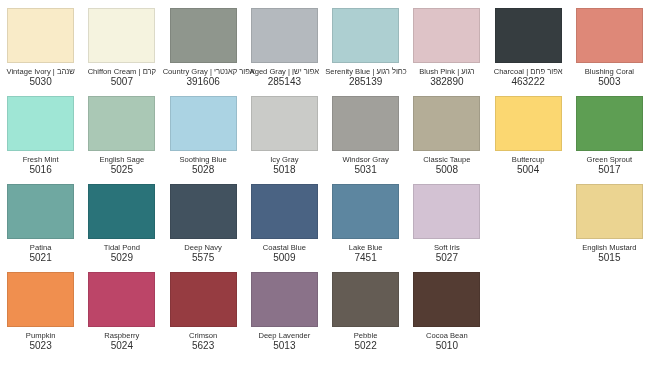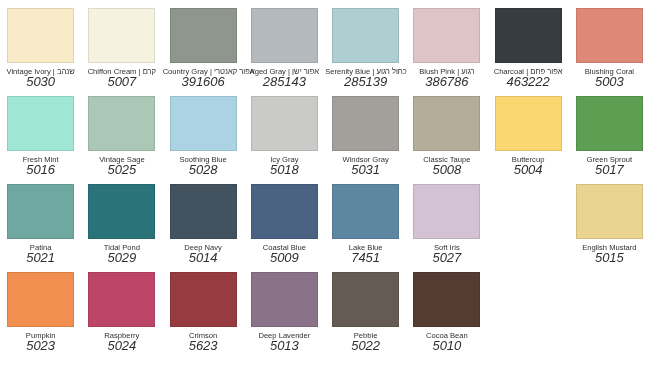--- a/index.html
+++ b/index.html
@@ -42,25 +42,24 @@
     margin-top: 4px;
     font-size: 7.6px;
     line-height: 9.6px;
     text-align: center;
     color: #2f2f2f;
     width: 81px;
     white-space: nowrap;
     overflow: visible;
   }
   .swatch-code {
-    font-size: 13px;
+    font-size: 10px;
     line-height: 9.6px;
     text-align: right;
     color: #2f2f2f;
-    font-style: italic;
   }
 </style>
 </head>
 <body>
 
 <div class="palette-grid" id="grid">
     <div class="swatch-cell">
       <div class="swatch-chip" style="background: rgb(249, 235, 200);"></div>
       <div class="swatch-label">Vintage Ivory | שנהב</div>
       <div class="swatch-code">5030</div>
@@ -81,40 +80,40 @@
       <div class="swatch-code">285143</div>
     </div>
     <div class="swatch-cell">
       <div class="swatch-chip" style="background: rgb(173, 207, 209);"></div>
       <div class="swatch-label">Serenity Blue | כחול רגוע</div>
       <div class="swatch-code">285139</div>
     </div>
     <div class="swatch-cell">
       <div class="swatch-chip" style="background: rgb(222, 195, 199);"></div>
       <div class="swatch-label">Blush Pink | רגוע</div>
-      <div class="swatch-code">386786</div>
+      <div class="swatch-code">382890</div>
     </div>
     <div class="swatch-cell">
       <div class="swatch-chip" style="background: rgb(54, 61, 64);"></div>
       <div class="swatch-label">Charcoal | אפור פחם</div>
       <div class="swatch-code">463222</div>
     </div>
     <div class="swatch-cell">
       <div class="swatch-chip" style="background: rgb(222, 136, 120);"></div>
       <div class="swatch-label">Blushing Coral</div>
       <div class="swatch-code">5003</div>
     </div>
     <div class="swatch-cell">
       <div class="swatch-chip" style="background: rgb(159, 230, 213);"></div>
       <div class="swatch-label">Fresh Mint</div>
       <div class="swatch-code">5016</div>
     </div>
     <div class="swatch-cell">
       <div class="swatch-chip" style="background: rgb(170, 200, 181);"></div>
-      <div class="swatch-label">Vintage Sage</div>
+      <div class="swatch-label">English Sage</div>
       <div class="swatch-code">5025</div>
     </div>
     <div class="swatch-cell">
       <div class="swatch-chip" style="background: rgb(171, 211, 227);"></div>
       <div class="swatch-label">Soothing Blue</div>
       <div class="swatch-code">5028</div>
     </div>
     <div class="swatch-cell">
       <div class="swatch-chip" style="background: rgb(202, 203, 200);"></div>
       <div class="swatch-label">Icy Gray</div>
@@ -146,21 +145,21 @@
       <div class="swatch-code">5021</div>
     </div>
     <div class="swatch-cell">
       <div class="swatch-chip" style="background: rgb(42, 115, 121);"></div>
       <div class="swatch-label">Tidal Pond</div>
       <div class="swatch-code">5029</div>
     </div>
     <div class="swatch-cell">
       <div class="swatch-chip" style="background: rgb(66, 82, 95);"></div>
       <div class="swatch-label">Deep Navy</div>
-      <div class="swatch-code">5014</div>
+      <div class="swatch-code">5575</div>
     </div>
     <div class="swatch-cell">
       <div class="swatch-chip" style="background: rgb(74, 99, 131);"></div>
       <div class="swatch-label">Coastal Blue</div>
       <div class="swatch-code">5009</div>
     </div>
     <div class="swatch-cell">
       <div class="swatch-chip" style="background: rgb(93, 134, 160);"></div>
       <div class="swatch-label">Lake Blue</div>
       <div class="swatch-code">7451</div>

